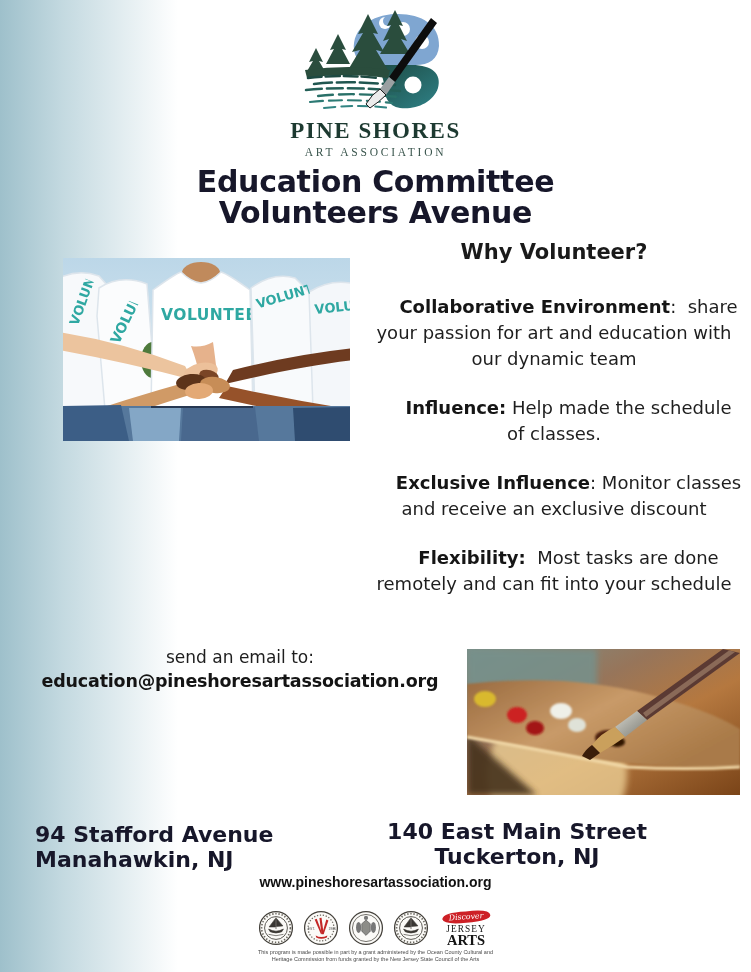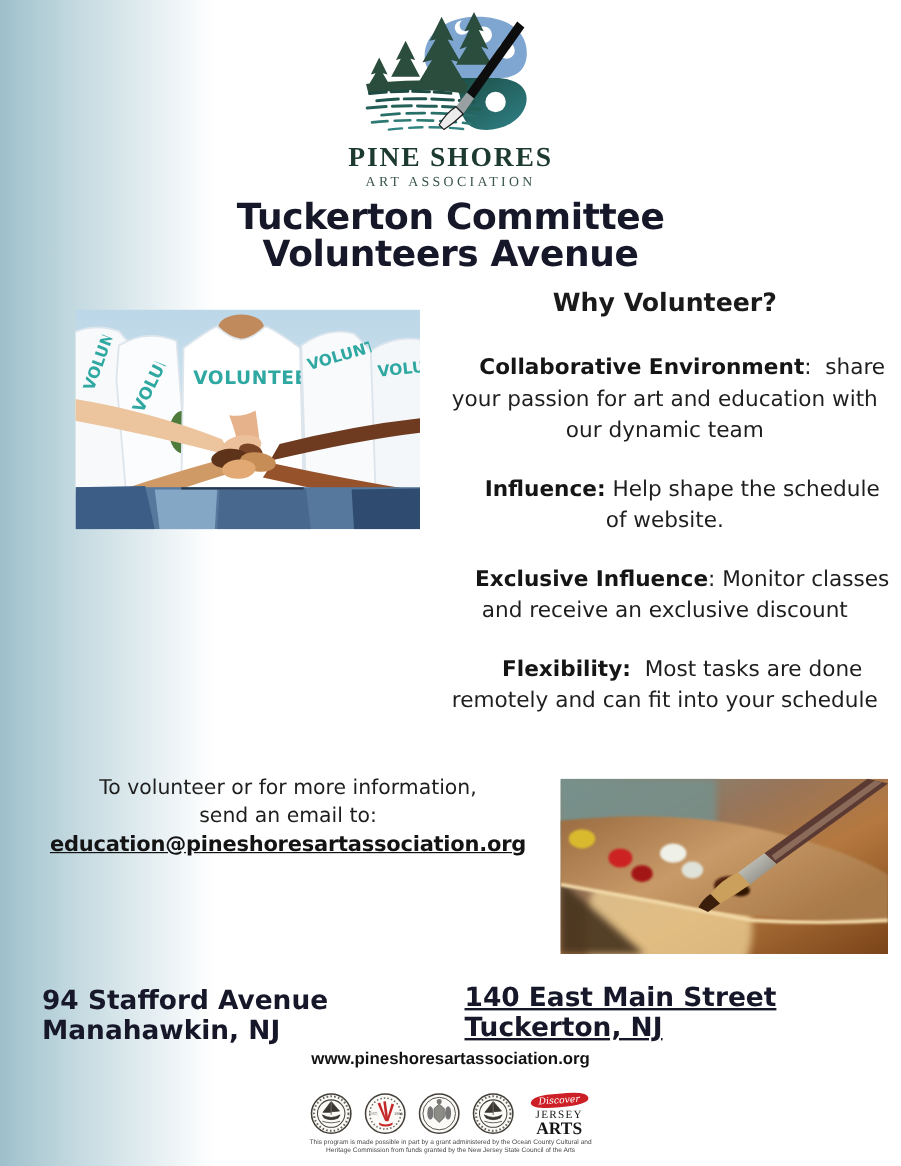--- a/index.html
+++ b/index.html
@@ -29,29 +29,29 @@
 
   
   .why-col{left:365px;top:240px;width:378px;text-align:center;}
   .why-title{font-size:21px;font-weight:bold;color:#1a1a1a;margin:0 0 30px 0;}
   .why-para{font-size:18px;line-height:26px;margin:0 0 23px 0;white-space:pre-wrap;}
   .why-para b{font-weight:bold;color:#151515;margin-left:29px;}
 
   
   .contact{left:8px;top:646px;width:464px;text-align:center;}
   .contact-line{font-size:17px;line-height:23px;}
-  .contact-email{font-size:17.5px;line-height:24px;font-weight:bold;letter-spacing:-0.2px;color:#141414;text-decoration:underline;}
+  .contact-email{font-size:17.5px;line-height:24px;font-weight:bold;letter-spacing:-0.2px;color:#141414;}
 
   
   .photo-palette{left:467px;top:649px;width:273px;height:146px;}
 
   
   .addr{font-size:22px;font-weight:bold;line-height:25px;color:#17172a;}
   .addr-left{left:35px;top:822px;text-align:left;}
-  .addr-right{right:38px;top:819px;text-align:left;text-decoration:underline;}
+  .addr-right{right:38px;top:819px;text-align:center;}
 
   
   .website{top:873px;font-family:"Liberation Sans",sans-serif;font-weight:bold;
     font-size:14px;line-height:19px;color:#111;}
   .seals{top:909px;left:0;width:751px;display:flex;justify-content:center;
     align-items:center;gap:9px;}
   .fineprint{top:949px;font-family:"Liberation Sans",sans-serif;font-size:5.5px;
     line-height:7px;color:#4a4a4a;}
 </style>
 </head>
@@ -97,21 +97,21 @@
       <polygon points="131,10 137,15 95,74 89,69" fill="#0d0d0d"></polygon>
       <polygon points="95,74 89,69 80,81 86,87" fill="#9aa0a2"></polygon>
       <path d="M86,87 L80,81 Q72,86 66,96 L70,100 Q79,94 86,87 Z" fill="#ececec" stroke="#1c1c1c" stroke-width="1"></path>
     </g>
   </svg>
 
   <div class="abs center logo-title">PINE SHORES</div>
   <div class="abs center logo-subtitle">ART ASSOCIATION</div>
 
   <div class="abs center headline">
-    <div>Tuckerton Committee</div>
+    <div>Education Committee</div>
     <div>Volunteers Avenue</div>
   </div>
 
   <svg class="abs photo-volunteers" viewBox="0 0 287 183" preserveAspectRatio="none">
     <defs>
       <linearGradient id="sky" x1="0" y1="0" x2="0" y2="1">
         <stop offset="0" stop-color="#bcd7e8"></stop>
           <stop offset="1" stop-color="#e4eff6"></stop>
       </linearGradient>
       <path id="torsoA" d="M-8,22 Q14,10 36,18 L50,34 L46,152 L-8,152 Z"></path>
@@ -177,27 +177,26 @@
       <path d="M66,150 L118,150 L116,183 L70,183 Z" fill="#84a7c6"></path>
       <path d="M120,150 L192,149 L196,183 L118,183 Z" fill="#49688e"></path>
       <path d="M230,150 L287,149 L287,183 L232,183 Z" fill="#2f4c70"></path>
       <path d="M88,149 L190,149" stroke="#273852" stroke-width="2"></path>
     </g>
   </svg>
 
   <div class="abs why-col">
     <div class="why-title">Why Volunteer?</div>
     <p class="why-para"><b>Collaborative Environment</b><span>:  share your passion for art and education with our dynamic team</span></p>
-    <p class="why-para"><b>Influence:</b><span> Help shape the schedule of website.</span></p>
+    <p class="why-para"><b>Influence:</b><span> Help made the schedule of classes.</span></p>
     <p class="why-para"><b>Exclusive Influence</b><span>: Monitor classes and receive an exclusive discount</span></p>
     <p class="why-para"><b>Flexibility:</b><span>  Most tasks are done remotely and can fit into your schedule</span></p>
   </div>
 
   <div class="abs contact">
-    <div class="contact-line">To volunteer or for more information,</div>
     <div class="contact-line">send an email to:</div>
     <div class="contact-email">education@pineshoresartassociation.org</div>
   </div>
 
   <svg class="abs photo-palette" viewBox="0 0 273 146" preserveAspectRatio="none">
     <defs>
       <linearGradient id="warmbg" x1="0" y1="0" x2="1" y2="1">
         <stop offset="0" stop-color="#7c8f88"></stop>
           <stop offset="0.35" stop-color="#97755a"></stop>
         <stop offset="0.6" stop-color="#b5783f"></stop>

